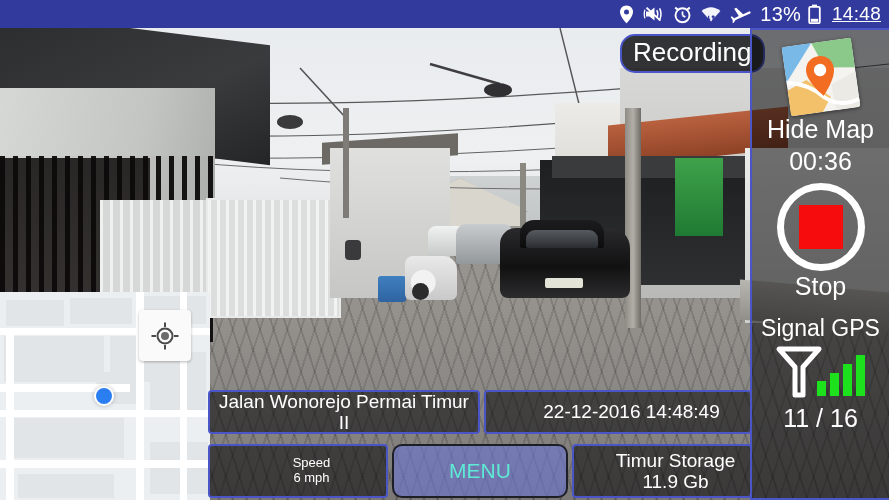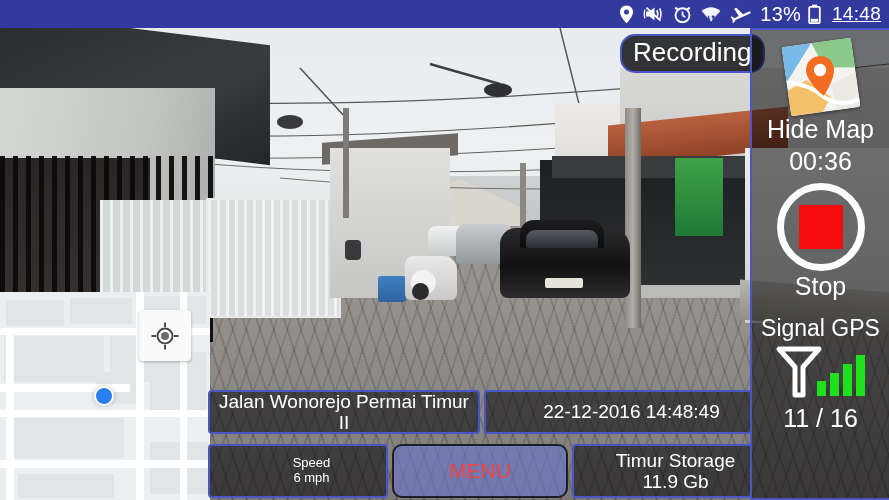--- a/index.html
+++ b/index.html
@@ -211,21 +211,21 @@
     padding-left: 27px;
   }
   #street-name-box { left: 208px; top: 390px; width: 272px; height: 44px; font-size: 19px; padding: 8px 4px; text-align: center; }
   #datetime-box    { left: 484px; top: 390px; width: 268px; height: 44px; font-size: 19px; }
   #speed-box       { left: 208px; top: 444px; width: 180px; height: 54px; font-size: 13px; }
   #menu-button {
     position: absolute; left: 392px; top: 444px; width: 176px; height: 54px;
     background: rgba(108,120,210,.62);
     border: 2px solid #1d1f27;
     border-radius: 10px;
-    color: #ef4444; font-size: 21px;
+    color: #5eead4; font-size: 21px;
     display:flex; align-items:center; justify-content:center;
     z-index: 41;
   }
   #storage-box     { left: 572px; top: 444px; width: 180px; height: 54px; font-size: 19px; }
 </style>
 </head>
 <body>
 
 <div id="app">
 

